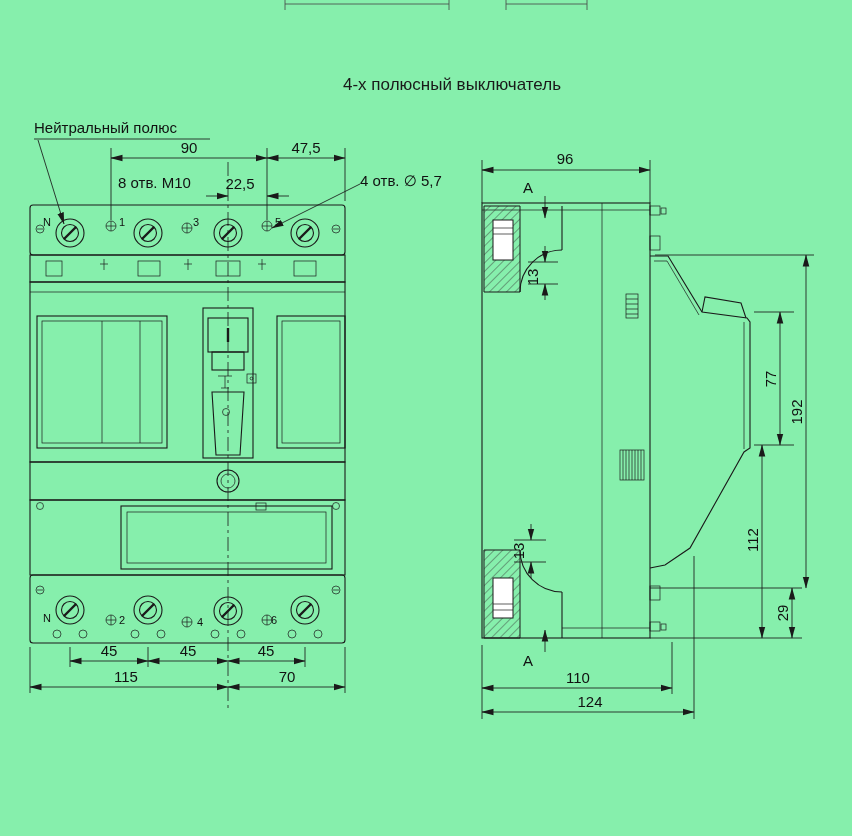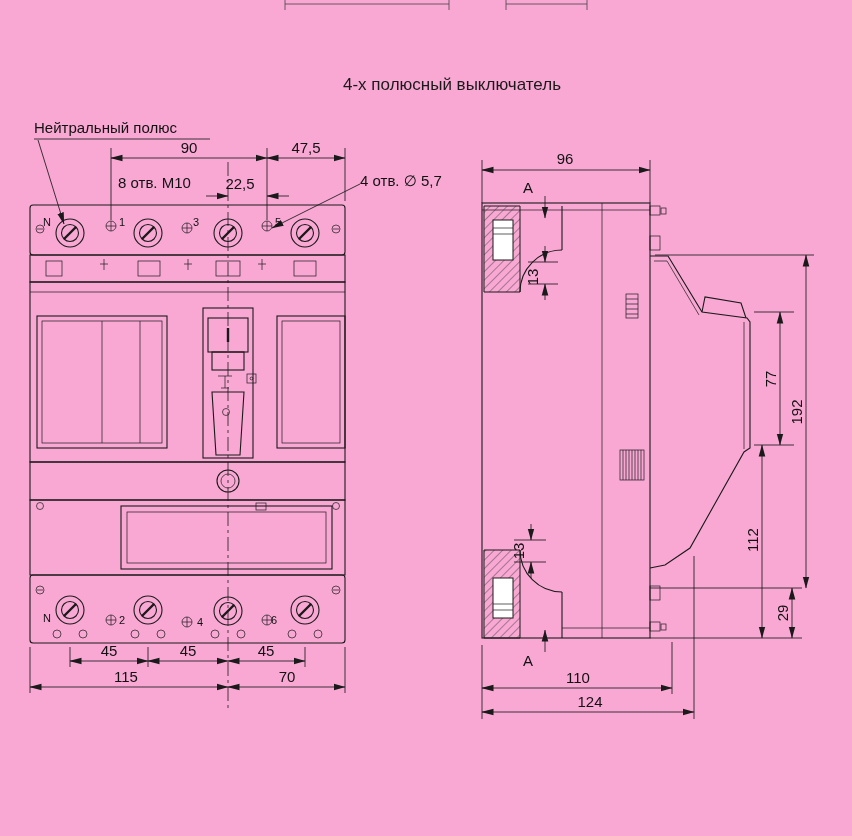--- a/index.html
+++ b/index.html
@@ -1,16 +1,16 @@
 <!DOCTYPE html>
 <html><head>
 <meta charset="utf-8">
 <style>
   html,body{margin:0;padding:0;background:#fff;}
-  .canvas{position:relative;width:852px;height:836px;background:#f9a8d4;overflow:hidden;
+  .canvas{position:relative;width:852px;height:836px;background:#86efac;overflow:hidden;
           font-family:"Liberation Sans","DejaVu Sans",sans-serif;}
   svg{position:absolute;left:0;top:0;}
   .ln{stroke:#1a1a1a;fill:none;stroke-width:1.1;}
   .thin{stroke:#1a1a1a;fill:none;stroke-width:0.7;}
   .dim{stroke:#1a1a1a;fill:none;stroke-width:0.85;}
   .ctr{stroke:#1a1a1a;fill:none;stroke-width:0.8;stroke-dasharray:14 4 3 4;}
   .rem{stroke:#444;fill:none;stroke-width:0.8;}
   .wfill{fill:#ffffff;stroke:#1a1a1a;stroke-width:1;}
   .hatchfill{fill:url(#hatch);stroke:#1a1a1a;stroke-width:1;}
   .txt{font-size:15px;fill:#111;stroke:none;}

